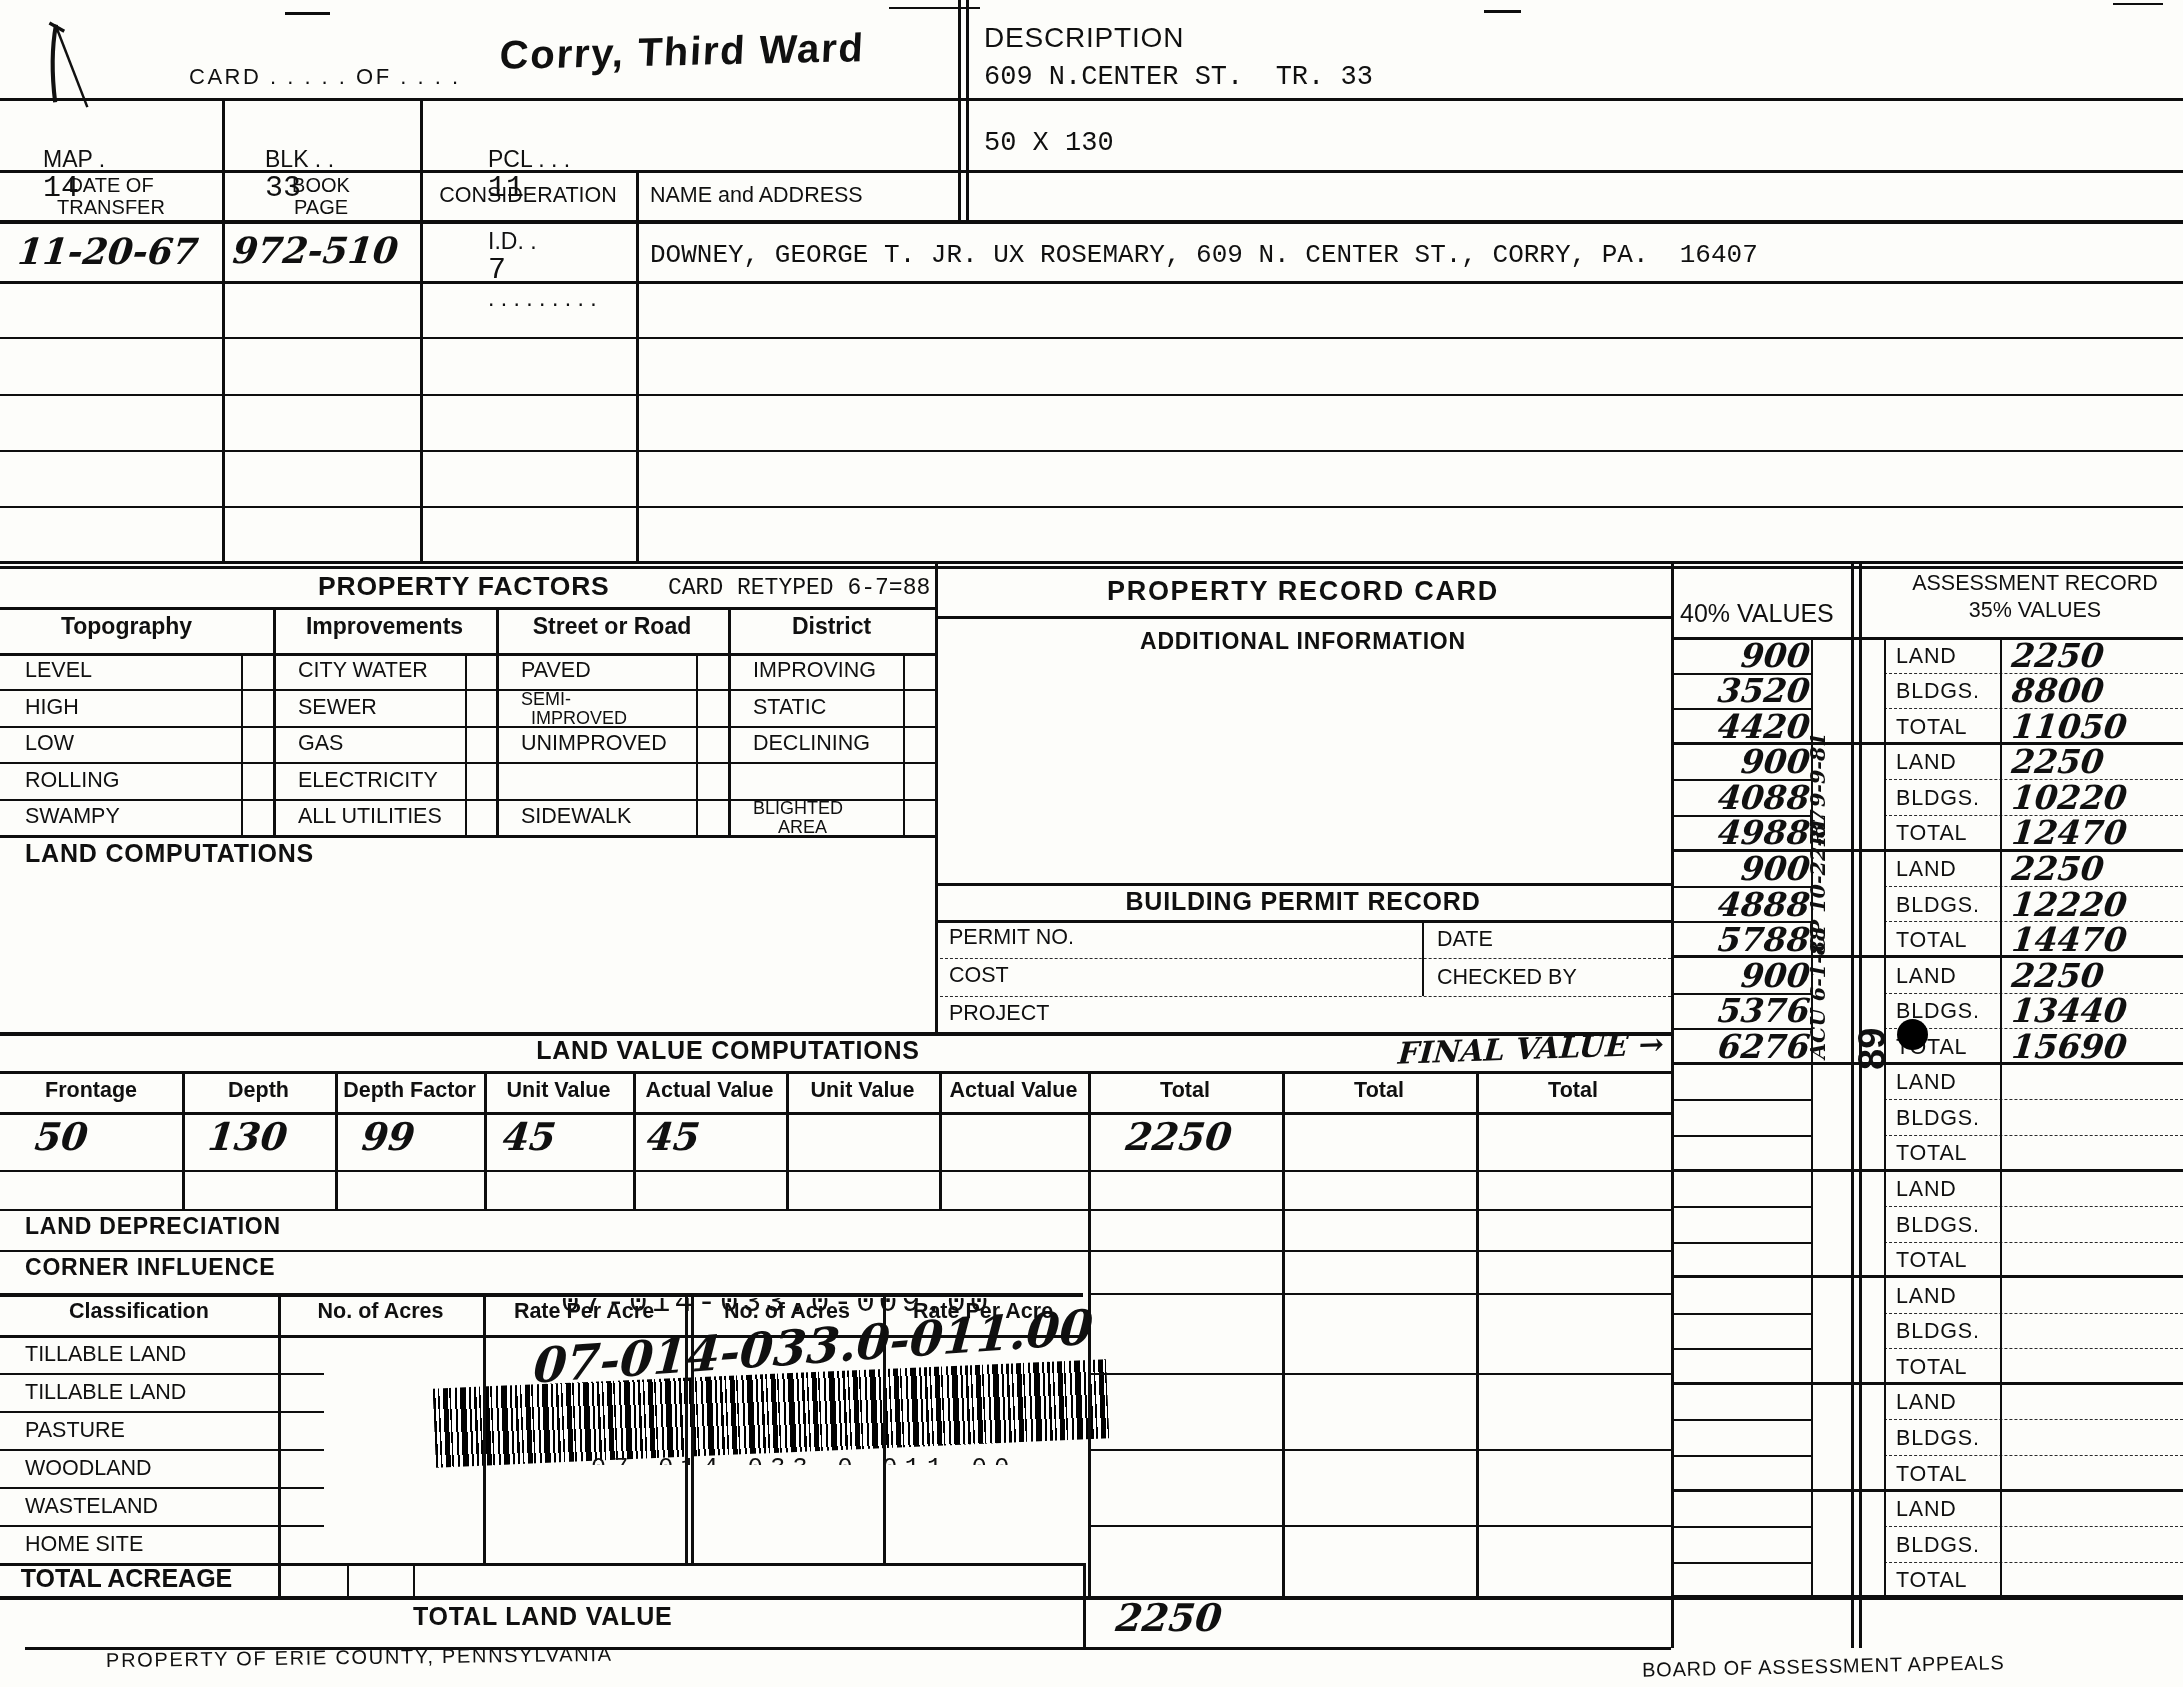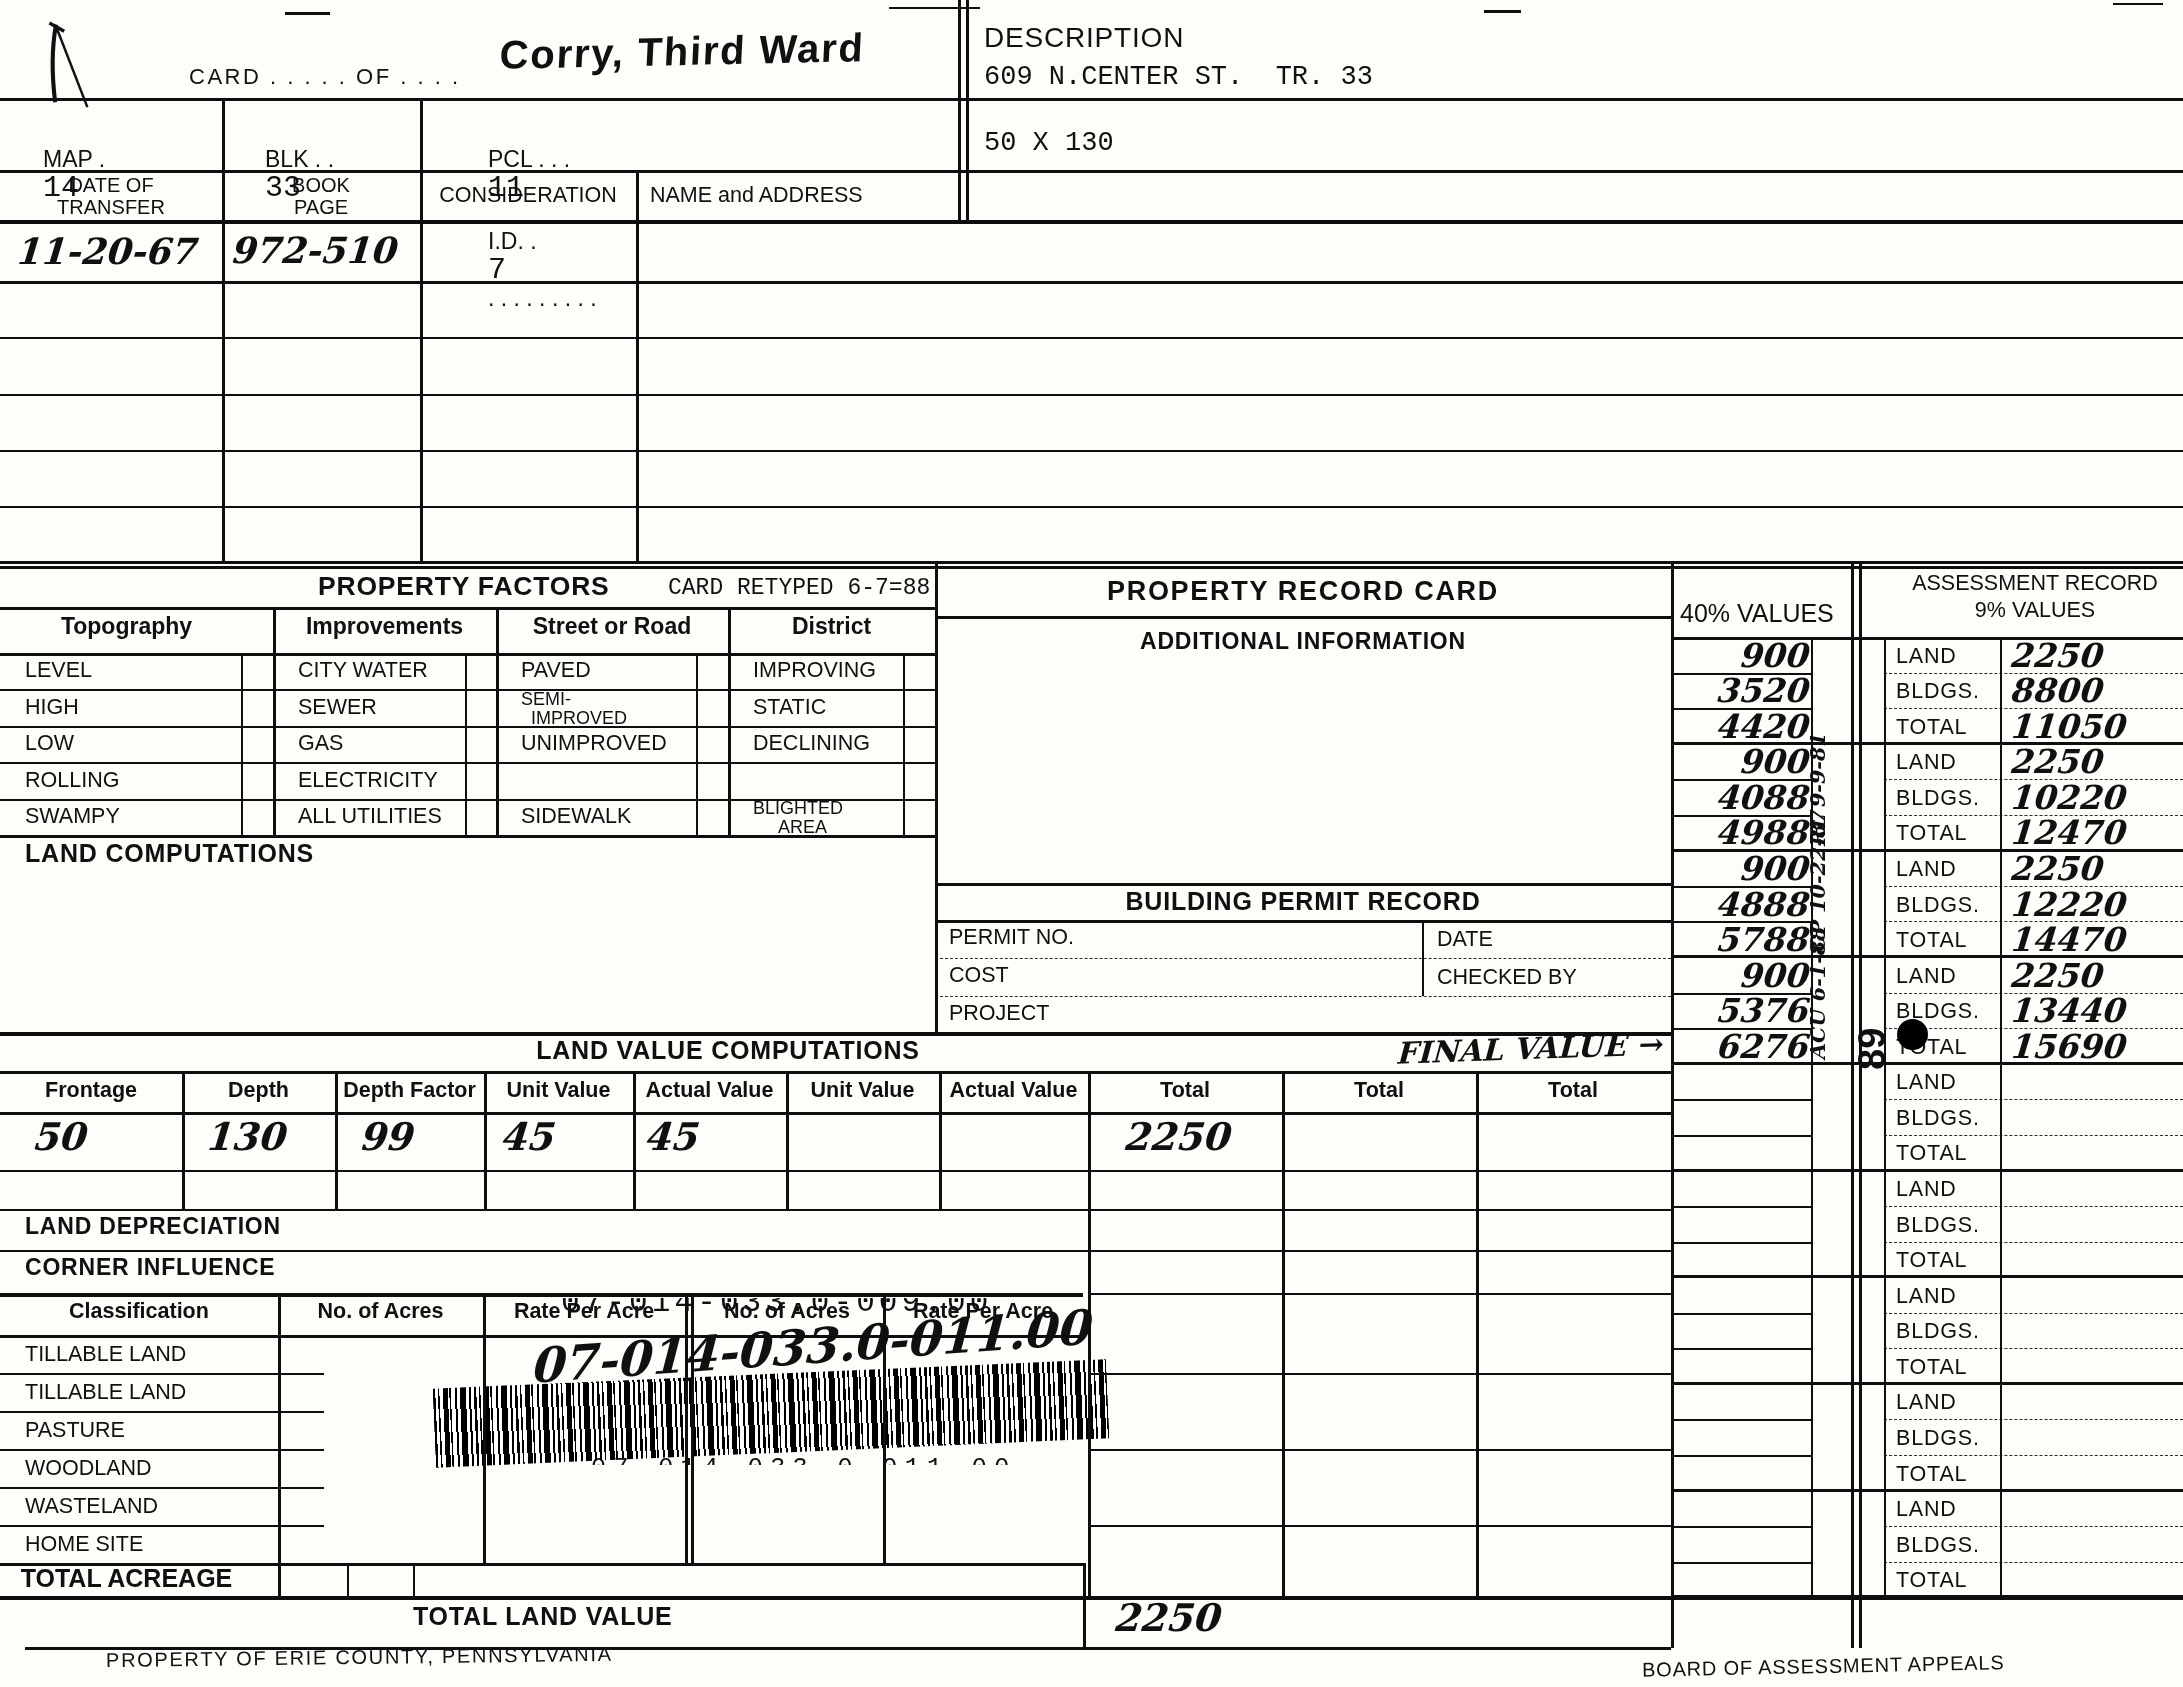--- a/index.html
+++ b/index.html
@@ -75,20 +75,21 @@
 
   <div class="lbl c" style="left:0px;top:175px;width:222px;font-size:20px">DATE OF
 TRANSFER</div>
   <div class="lbl c" style="left:222px;top:175px;width:198px;font-size:20px">BOOK
 PAGE</div>
   <div class="lbl c" style="left:420px;top:184px;width:216px;font-size:21.5px">CONSIDERATION</div>
   <div class="lbl" style="left:650px;top:184px;font-size:21.5px">NAME and ADDRESS</div>
 
   <div class="hw" style="left:18px;top:233px;font-size:36px">11-20-67</div>
   <div class="hw" style="left:233px;top:232px;font-size:36px">972-510</div>
+  <div class="lbl mono" style="left:650px;top:241px;font-size:26px;white-space:nowrap">DOWNEY, GEORGE T. JR. UX ROSEMARY, 609 N. CENTER ST., CORRY, PA.&nbsp; 16407</div>
 
   <div class="lbl b" style="left:318px;top:572px;font-size:26.5px;letter-spacing:0.8px">PROPERTY FACTORS</div>
   <div class="lbl mono" style="left:668px;top:576px;font-size:23px">CARD RETYPED 6-7=88</div>
   <div class="lbl b c" style="left:0px;top:614px;width:253px;font-size:23px">Topography</div>
   <div class="lbl b c" style="left:273px;top:614px;width:223px;font-size:23px">Improvements</div>
   <div class="lbl b c" style="left:496px;top:614px;width:232px;font-size:23px">Street or Road</div>
   <div class="lbl b c" style="left:728px;top:614px;width:207px;font-size:23px">District</div>
   <div id="pf-rows" style="position:absolute;left:0;top:653px;width:935px;height:182px">
       <div class="pf-item" style="left: 25px; top: 7.4px;">LEVEL</div>
       <div class="pf-item" style="left: 298px; top: 7.4px;">CITY WATER</div>
@@ -122,21 +123,21 @@
 
   <div class="lbl b c" style="left:935px;top:888px;width:736px;font-size:25px;letter-spacing:0.8px">BUILDING PERMIT RECORD</div>
   <div class="lbl" style="left:949px;top:926px;font-size:21.5px">PERMIT NO.</div>
   <div class="lbl" style="left:1437px;top:928px;font-size:21.5px">DATE</div>
   <div class="lbl" style="left:949px;top:964px;font-size:21.5px">COST</div>
   <div class="lbl" style="left:1437px;top:966px;font-size:21.5px">CHECKED BY</div>
   <div class="lbl" style="left:949px;top:1002px;font-size:21.5px">PROJECT</div>
 
   <div class="lbl" style="left:1680px;top:600px;font-size:25px">40% VALUES</div>
   <div class="lbl c" style="left:1886px;top:572px;width:298px;font-size:21.5px">ASSESSMENT RECORD</div>
-  <div class="lbl c" style="left:1886px;top:599px;width:298px;font-size:21.5px">9% VALUES</div>
+  <div class="lbl c" style="left:1886px;top:599px;width:298px;font-size:21.5px">35% VALUES</div>
   <div id="right-rows" style="position:absolute;left:1671px;top:637px;width:513px;height:960px">
       <div class="hw v40num" style="left: 0px; top: 1.7px; width: 139px;">900</div>
       <div class="hl" style="left: 0px; top: 36px; width: 141px; height: 1.7px;"></div>
       <div class="hw v40num" style="left: 0px; top: 37px; width: 139px;">3520</div>
       <div class="hl" style="left: 0px; top: 71px; width: 141px; height: 1.7px;"></div>
       <div class="hw v40num" style="left: 0px; top: 73px; width: 139px;">4420</div>
       <div class="hl" style="left: 0px; top: 105px; width: 513px; height: 3.3px;"></div>
       <div class="hw v40num" style="left: 0px; top: 108px; width: 139px;">900</div>
       <div class="hl" style="left: 0px; top: 142px; width: 141px; height: 1.7px;"></div>
       <div class="hw v40num" style="left: 0px; top: 144px; width: 139px;">4088</div>

